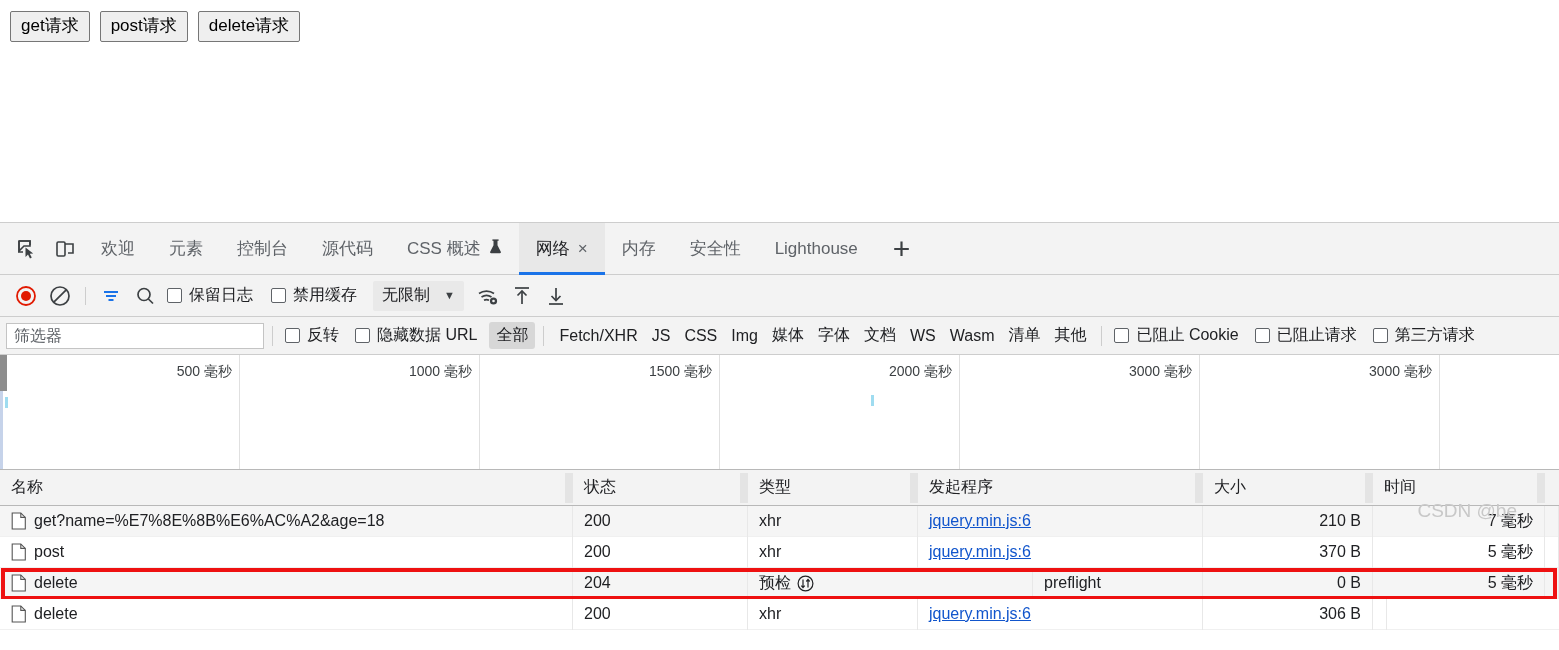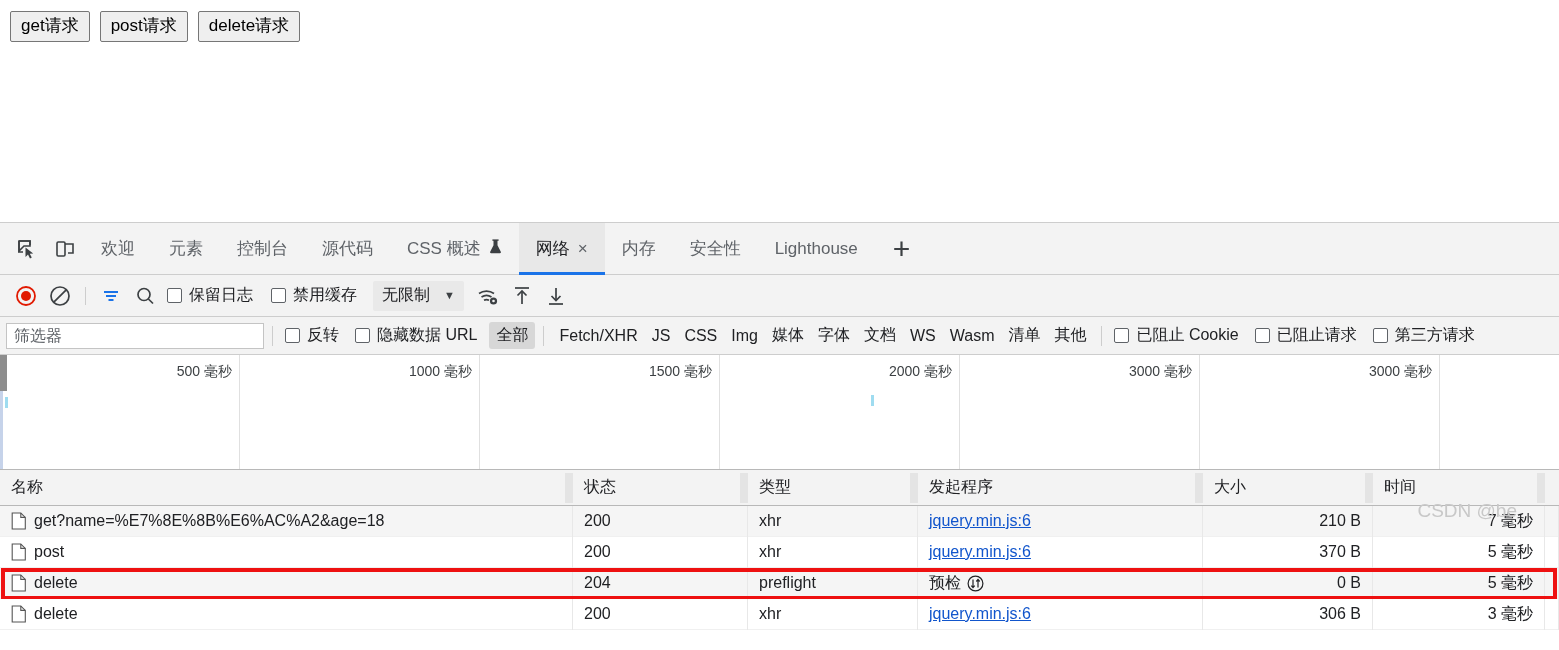--- a/index.html
+++ b/index.html
@@ -519,33 +519,33 @@
             <div class="td name-cell" style="width: 573px;">
               <span style="display: flex;">
                 <svg width="16" height="18" viewBox="0 0 16 18">
   <path d="M1.2 1 h8.6 L14.3 5.4 V17 H1.2 Z" fill="#ffffff" stroke="#555" stroke-width="1.1"></path>
   <path d="M9.8 1 v4.4 h4.5" fill="none" stroke="#555" stroke-width="1.1"></path>
 </svg>
               </span>
               <span>delete</span>
             </div>
             <div class="td" style="width: 175px;">204</div>
-            <div class="td" style="width: 170px;">preflight</div>
             <div class="td" style="width: 285px;">
               <span class="initiator-plain">
                 <span>预检</span>
                 <span style="display: flex;">
                   <svg width="17" height="17" viewBox="0 0 17 17">
   <circle cx="8.5" cy="8.5" r="7.4" fill="none" stroke="#202124" stroke-width="1.2"></circle>
   <path d="M6 4.5 v8 M4.3 10.6 L6 12.6 L7.7 10.6" fill="none" stroke="#202124" stroke-width="1.2"></path>
   <path d="M11 12.5 v-8 M9.3 6.5 L11 4.5 L12.7 6.5" fill="none" stroke="#202124" stroke-width="1.2"></path>
 </svg>
                 </span>
               </span>
             </div>
+            <div class="td" style="width: 170px;">preflight</div>
             <div class="td num" style="width: 170px;">0 B</div>
             <div class="td num" style="width: 172px;">5 毫秒</div>
             <div class="td" style="width: 14px;"></div>
           </div>
           <div id="red-box" style="border-color: rgb(238, 17, 17);"></div>
         </div>
         <div style="position: relative;">
           <div class="trow even">
             <div class="td name-cell" style="width: 573px;">
               <span style="display: flex;">
@@ -555,21 +555,20 @@
 </svg>
               </span>
               <span>delete</span>
             </div>
             <div class="td" style="width: 175px;">200</div>
             <div class="td" style="width: 170px;">xhr</div>
             <div class="td" style="width: 285px;">
               <span class="link">jquery.min.js:6</span>
             </div>
             <div class="td num" style="width: 170px;">306 B</div>
-            <div class="td num" style="width: 172px;">3 毫秒</div>
             <div class="td" style="width: 14px;"></div>
           </div>
         </div>
       </div>
   </div>
 
   <div id="watermark">CSDN @be</div>
 </div>
 
 </body></html>

